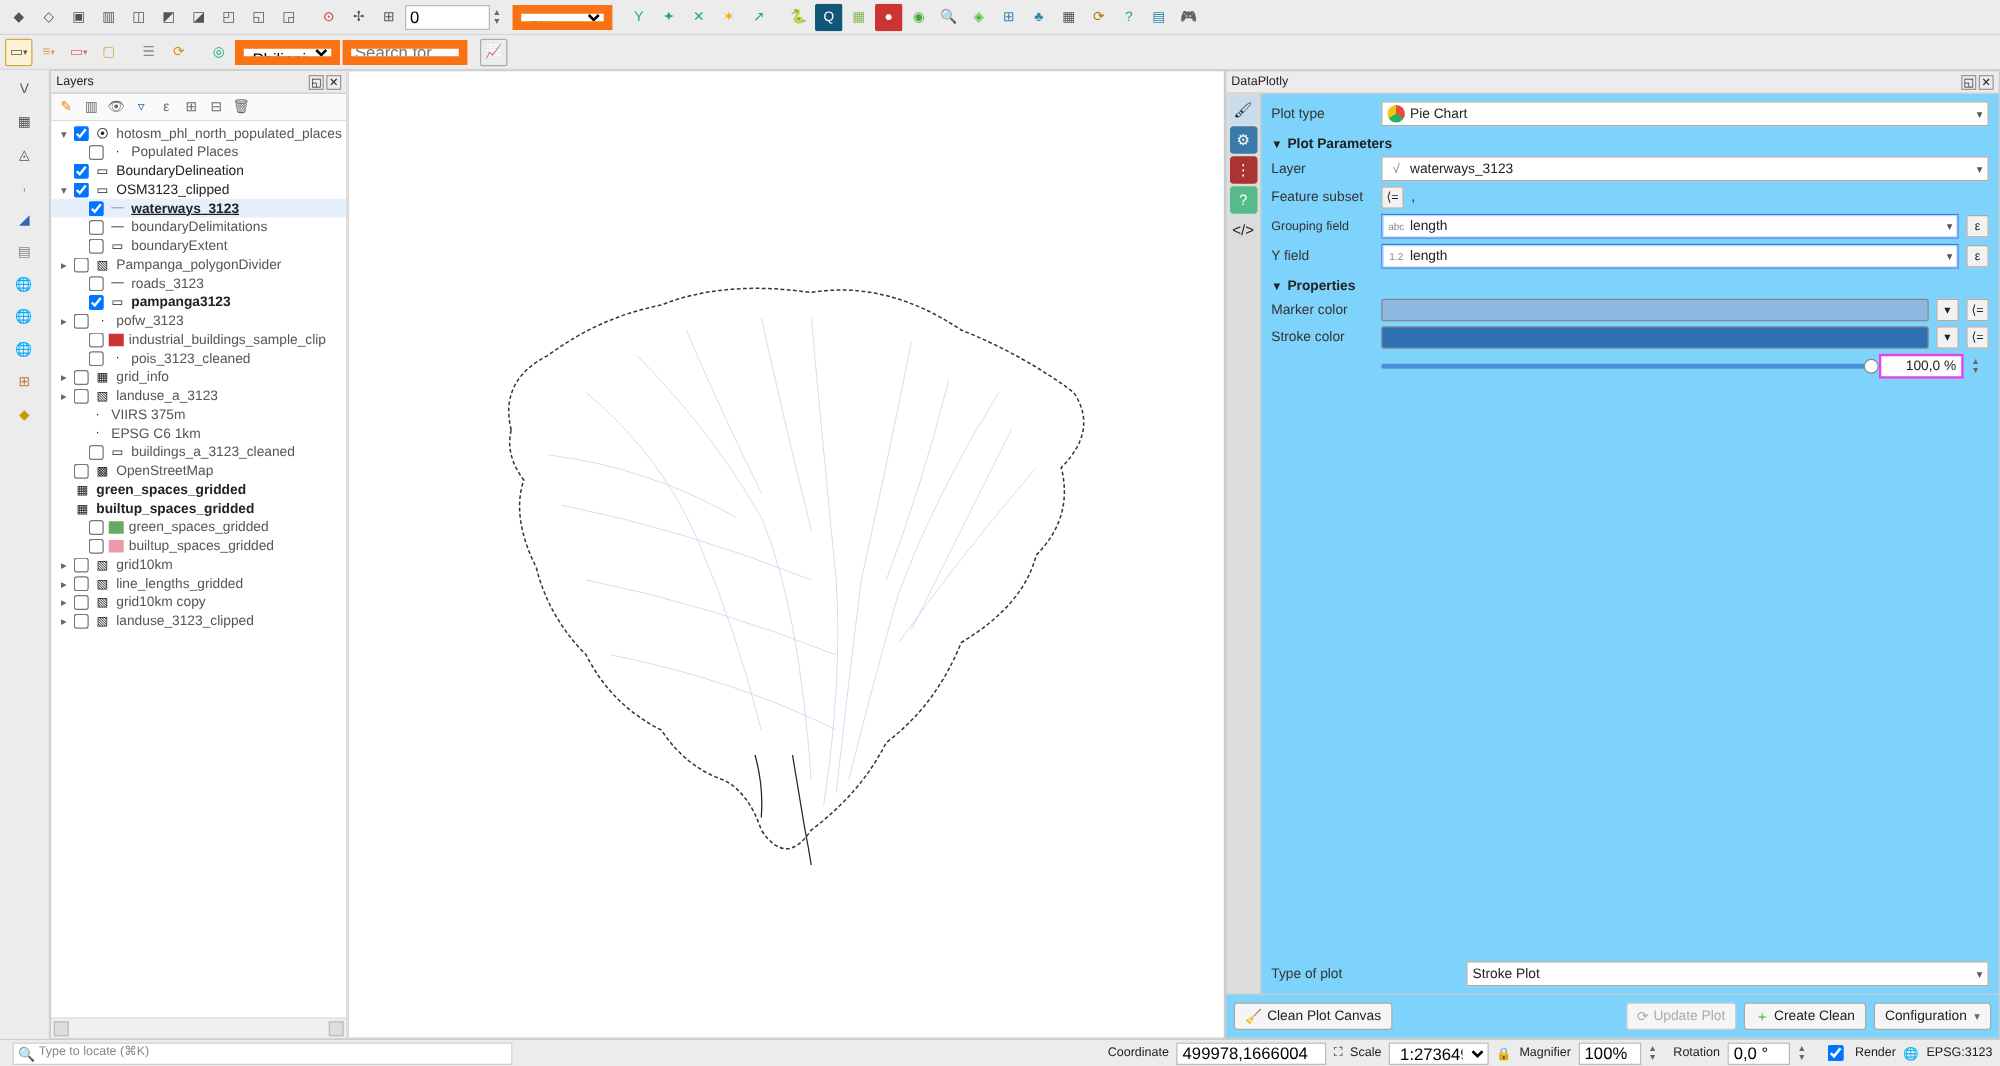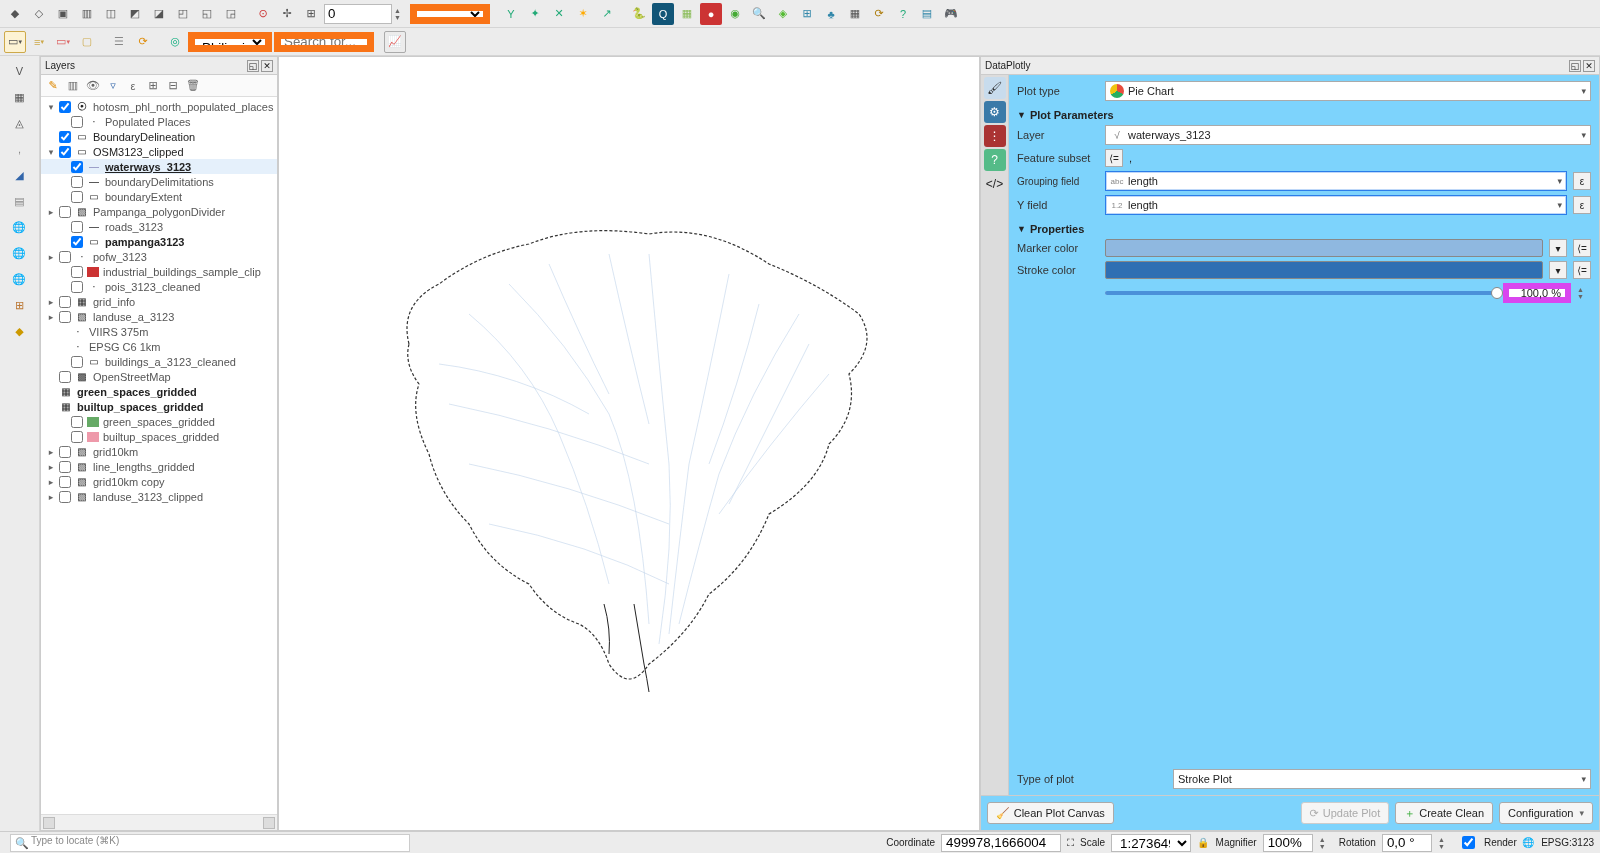--- a/index.html
+++ b/index.html
@@ -53,21 +53,21 @@
   .color-swatch { flex:1; height:18px; border:1px solid #888; border-radius:2px; }
   .hl-blue { border:1px solid #2b7de9 !important; box-shadow:0 0 0 1px rgba(43,125,233,.3) inset; }
   .btnarea { display:flex; gap:6px; padding:6px; border-top:1px solid #ccc; }
   .btn { height:22px; padding:0 8px; border:1px solid #aaa; background:#f5f5f5; border-radius:3px; display:flex; align-items:center; gap:4px; cursor:pointer; }
   .btn.disabled { color:#aaa; border-color:#ccc; }
   .btn .drop { font-size:9px; margin-left:2px; color:#666; }
   .slider-row { display:flex; align-items:center; gap:6px; padding-left:88px; }
   .slider { flex:1; height:4px; background:#cfd6dc; border-radius:2px; position:relative; }
   .slider .fill { position:absolute; left:0; top:0; bottom:0; width:100%; background:#4a90d9; border-radius:2px; }
   .slider .knob { position:absolute; right:-6px; top:-4px; width:12px; height:12px; border-radius:50%; background:#fff; border:1px solid #888; }
-  .pct { width:68px; height:20px; border:6px solid #d946ef; display:flex; align-items:center; justify-content:flex-end; padding:0 4px; background:#fff; }
+  .pct { width:68px; height:20px; border:2px solid #d946ef; display:flex; align-items:center; justify-content:flex-end; padding:0 4px; background:#fff; }
   .spin { width:14px; display:flex; flex-direction:column; font-size:7px; color:#666; }
   .small-btn { width:18px; height:18px; border:1px solid #aaa; background:#f2f2f2; display:flex; align-items:center; justify-content:center; font-size:10px; }
 
   .statusbar { height:22px; background:#ececec; border-top:1px solid #ccc; display:flex; align-items:center; gap:6px; padding:0 6px; font-size:10px; }
   .stat-input { height:18px; border:1px solid #bbb; background:#fff; padding:0 4px; }
   .locate { flex:0 0 400px; height:18px; border:1px solid #ccc; margin:2px 4px; padding:0 20px; background:#fff; color:#888; position:relative; }
   .locate .mag { position:absolute; left:4px; top:2px; font-size:11px; color:#888; }
   svg.boundary { width:560px; height:560px; }
 
   .locate-wrap { flex:1; display:flex; align-items:center; }

